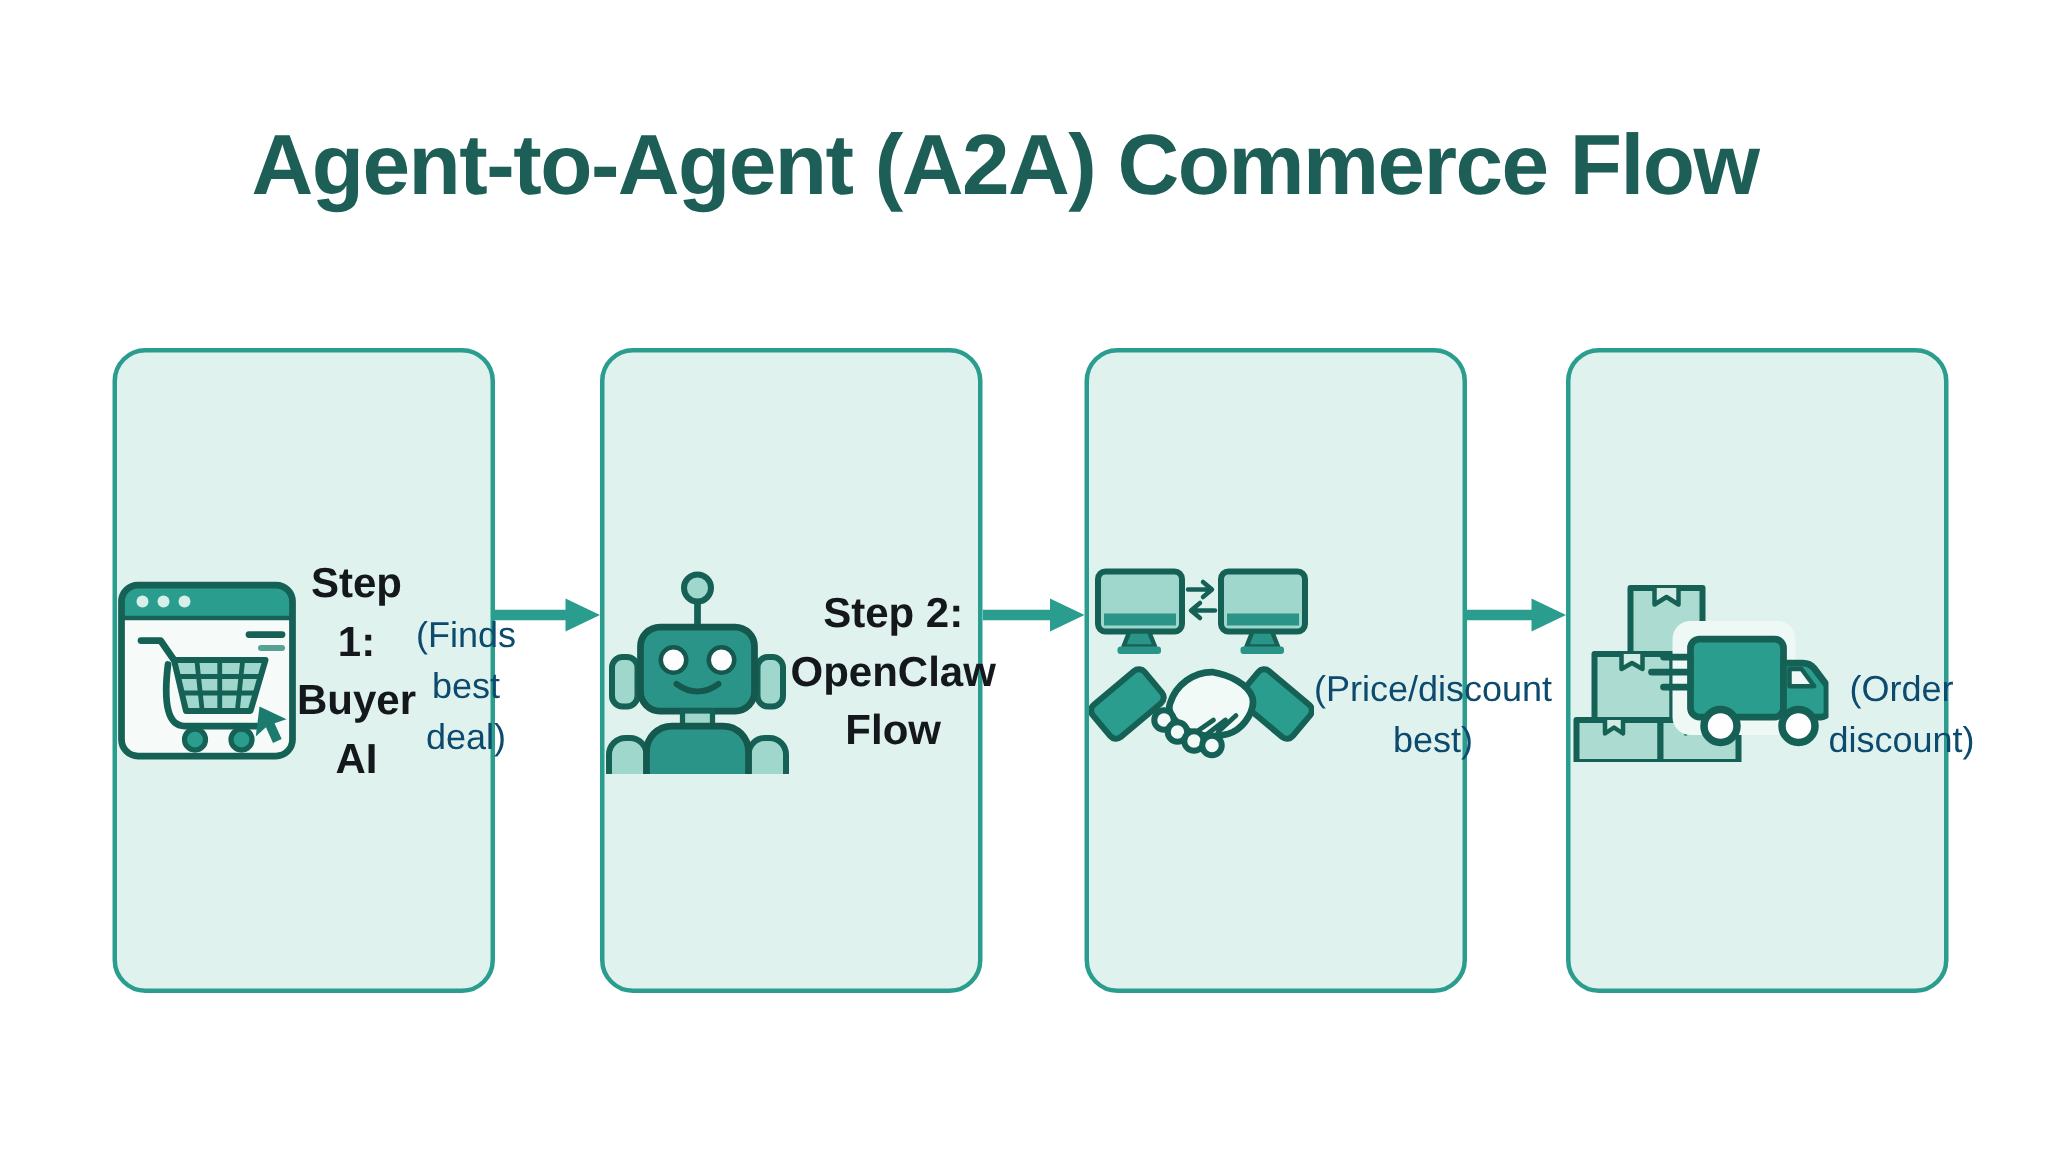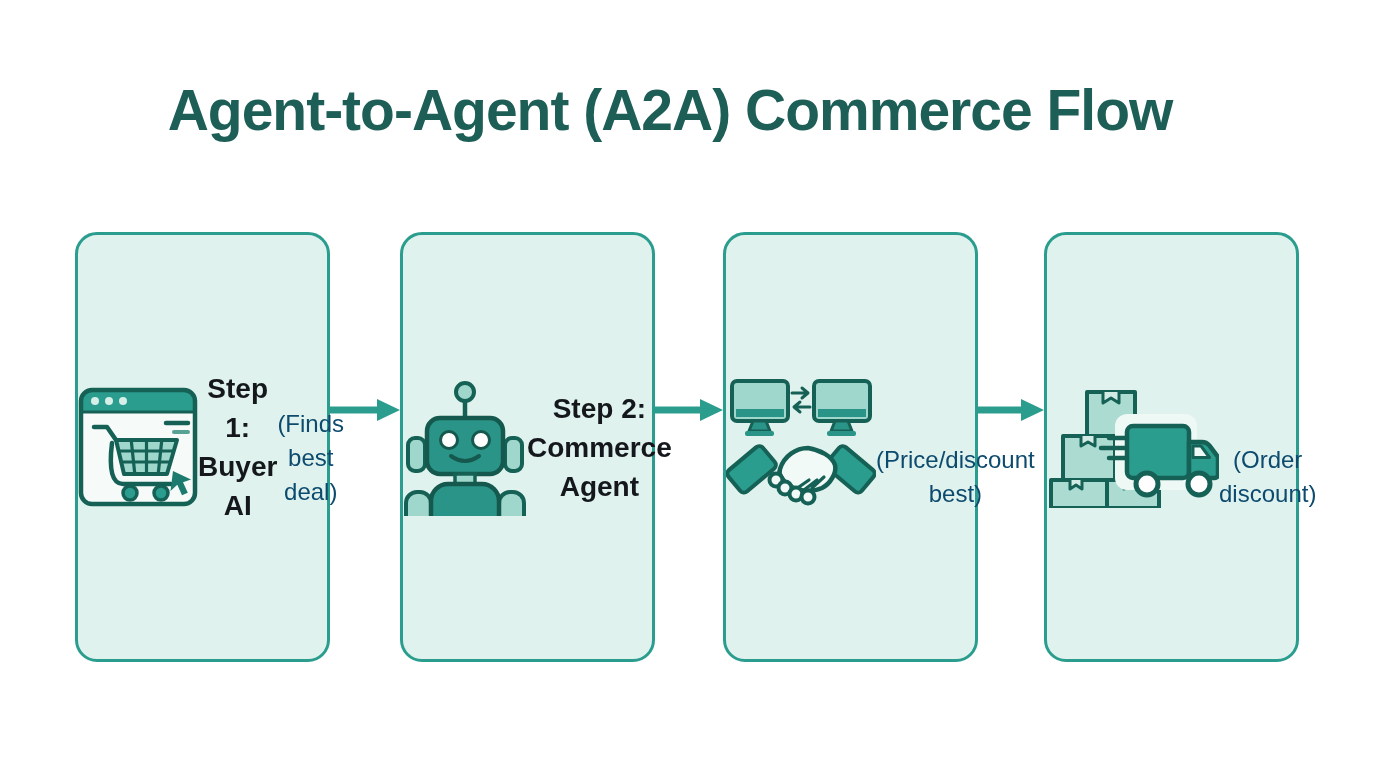--- a/index.html
+++ b/index.html
@@ -98,21 +98,21 @@
           <circle cx="78" cy="62" r="8.5" fill="#fdfefd" stroke="#14584e" stroke-width="3"></circle>
           <path d="M48 78 Q62 88 76 78" fill="none" stroke="#14584e" stroke-width="4" stroke-linecap="round"></path>
           <rect x="52" y="96" width="20" height="11" fill="#9fd7cc" stroke="#166156" stroke-width="3.5"></rect>
           <rect x="3" y="114" width="25" height="40" rx="11" fill="#9fd7cc" stroke="#166156" stroke-width="4"></rect>
           <rect x="96" y="114" width="25" height="40" rx="11" fill="#9fd7cc" stroke="#166156" stroke-width="4"></rect>
           <rect x="28" y="106" width="68" height="48" rx="17" fill="#2b9488" stroke="#14584e" stroke-width="4.5"></rect>
         </svg>
       </div>
       <div class="card-title">
         <div>Step 2:</div>
-        <div class="card-name">Commerce Agent</div>
+        <div class="card-name">OpenClaw Flow</div>
       </div>
     </section>
 
     <svg class="arrow" width="68" height="28" viewBox="0 0 68 28">
       <line x1="0" y1="14" x2="48" y2="14" stroke="#2a9d8f" stroke-width="7"></line>
       <polygon points="45,3 68,14 45,25" fill="#2a9d8f"></polygon>
     </svg>
 
     <section class="card c3 late">
       <div class="icon-area">

